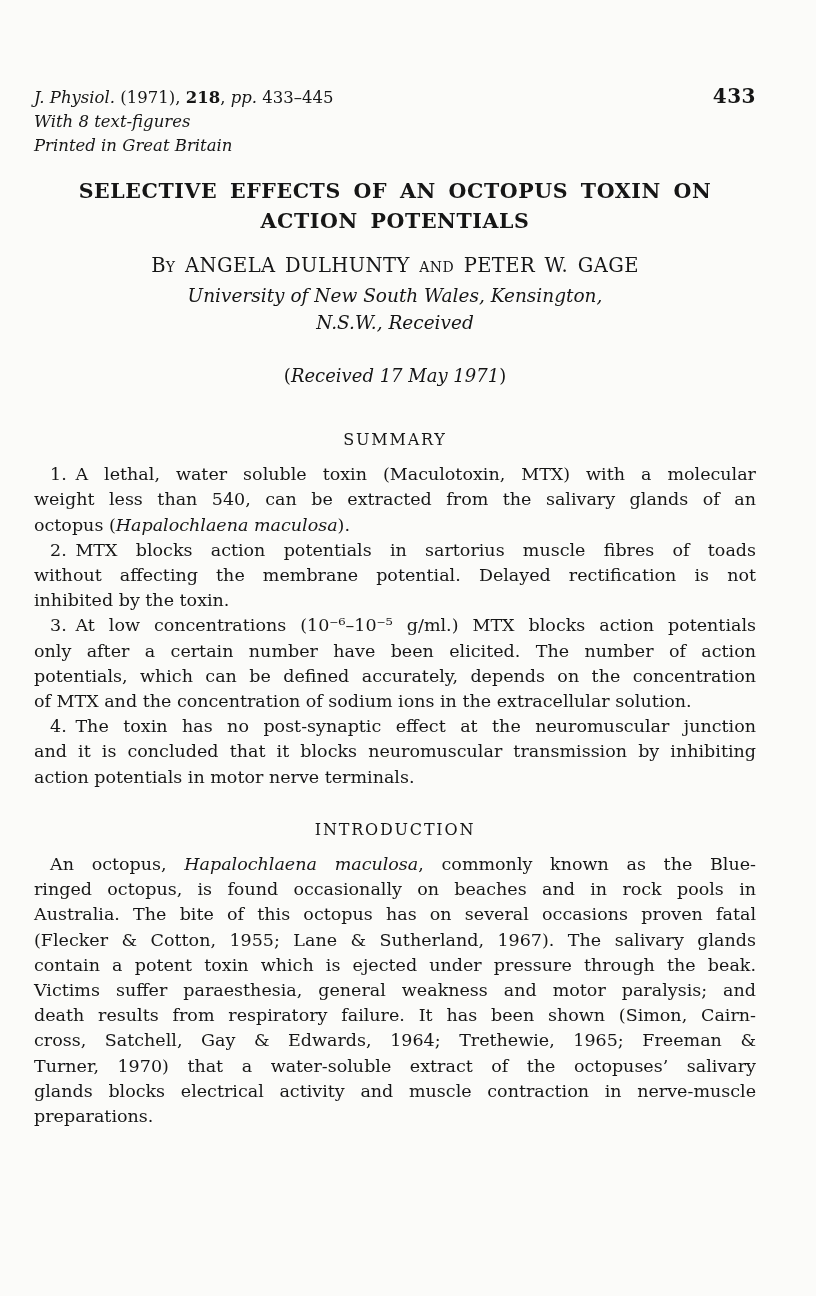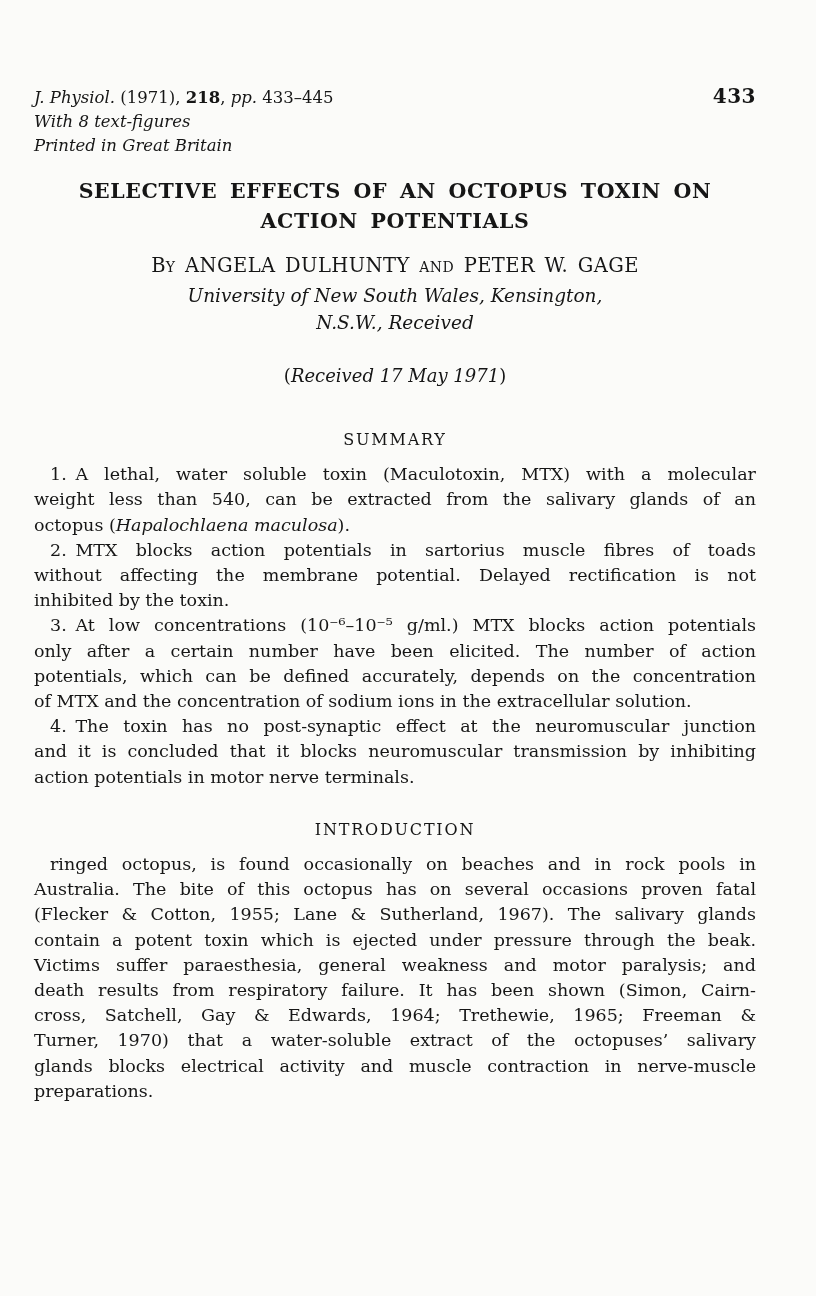--- a/index.html
+++ b/index.html
@@ -116,20 +116,21 @@
     <div class="para">
         <div class="line"><span>4. The toxin has no post-synaptic effect at the neuromuscular junction</span></div>
         <div class="line"><span>and it is concluded that it blocks neuromuscular transmission by inhibiting</span></div>
         <div class="line last"><span>action potentials in motor nerve terminals.</span></div>
       </div>
   </section>
 
   <section class="intro">
     <h2>INTRODUCTION</h2>
     <div class="para">
+        <div class="line"><span>An octopus, </span><span class="it">Hapalochlaena maculosa</span><span>, commonly known as the Blue-</span></div>
         <div class="line"><span>ringed octopus, is found occasionally on beaches and in rock pools in</span></div>
         <div class="line"><span>Australia. The bite of this octopus has on several occasions proven fatal</span></div>
         <div class="line"><span>(Flecker &amp; Cotton, 1955; Lane &amp; Sutherland, 1967). The salivary glands</span></div>
         <div class="line"><span>contain a potent toxin which is ejected under pressure through the beak.</span></div>
         <div class="line"><span>Victims suffer paraesthesia, general weakness and motor paralysis; and</span></div>
         <div class="line"><span>death results from respiratory failure. It has been shown (Simon, Cairn-</span></div>
         <div class="line"><span>cross, Satchell, Gay &amp; Edwards, 1964; Trethewie, 1965; Freeman &amp;</span></div>
         <div class="line"><span>Turner, 1970) that a water-soluble extract of the octopuses’ salivary</span></div>
         <div class="line"><span>glands blocks electrical activity and muscle contraction in nerve-muscle</span></div>
         <div class="line last"><span>preparations.</span></div>

